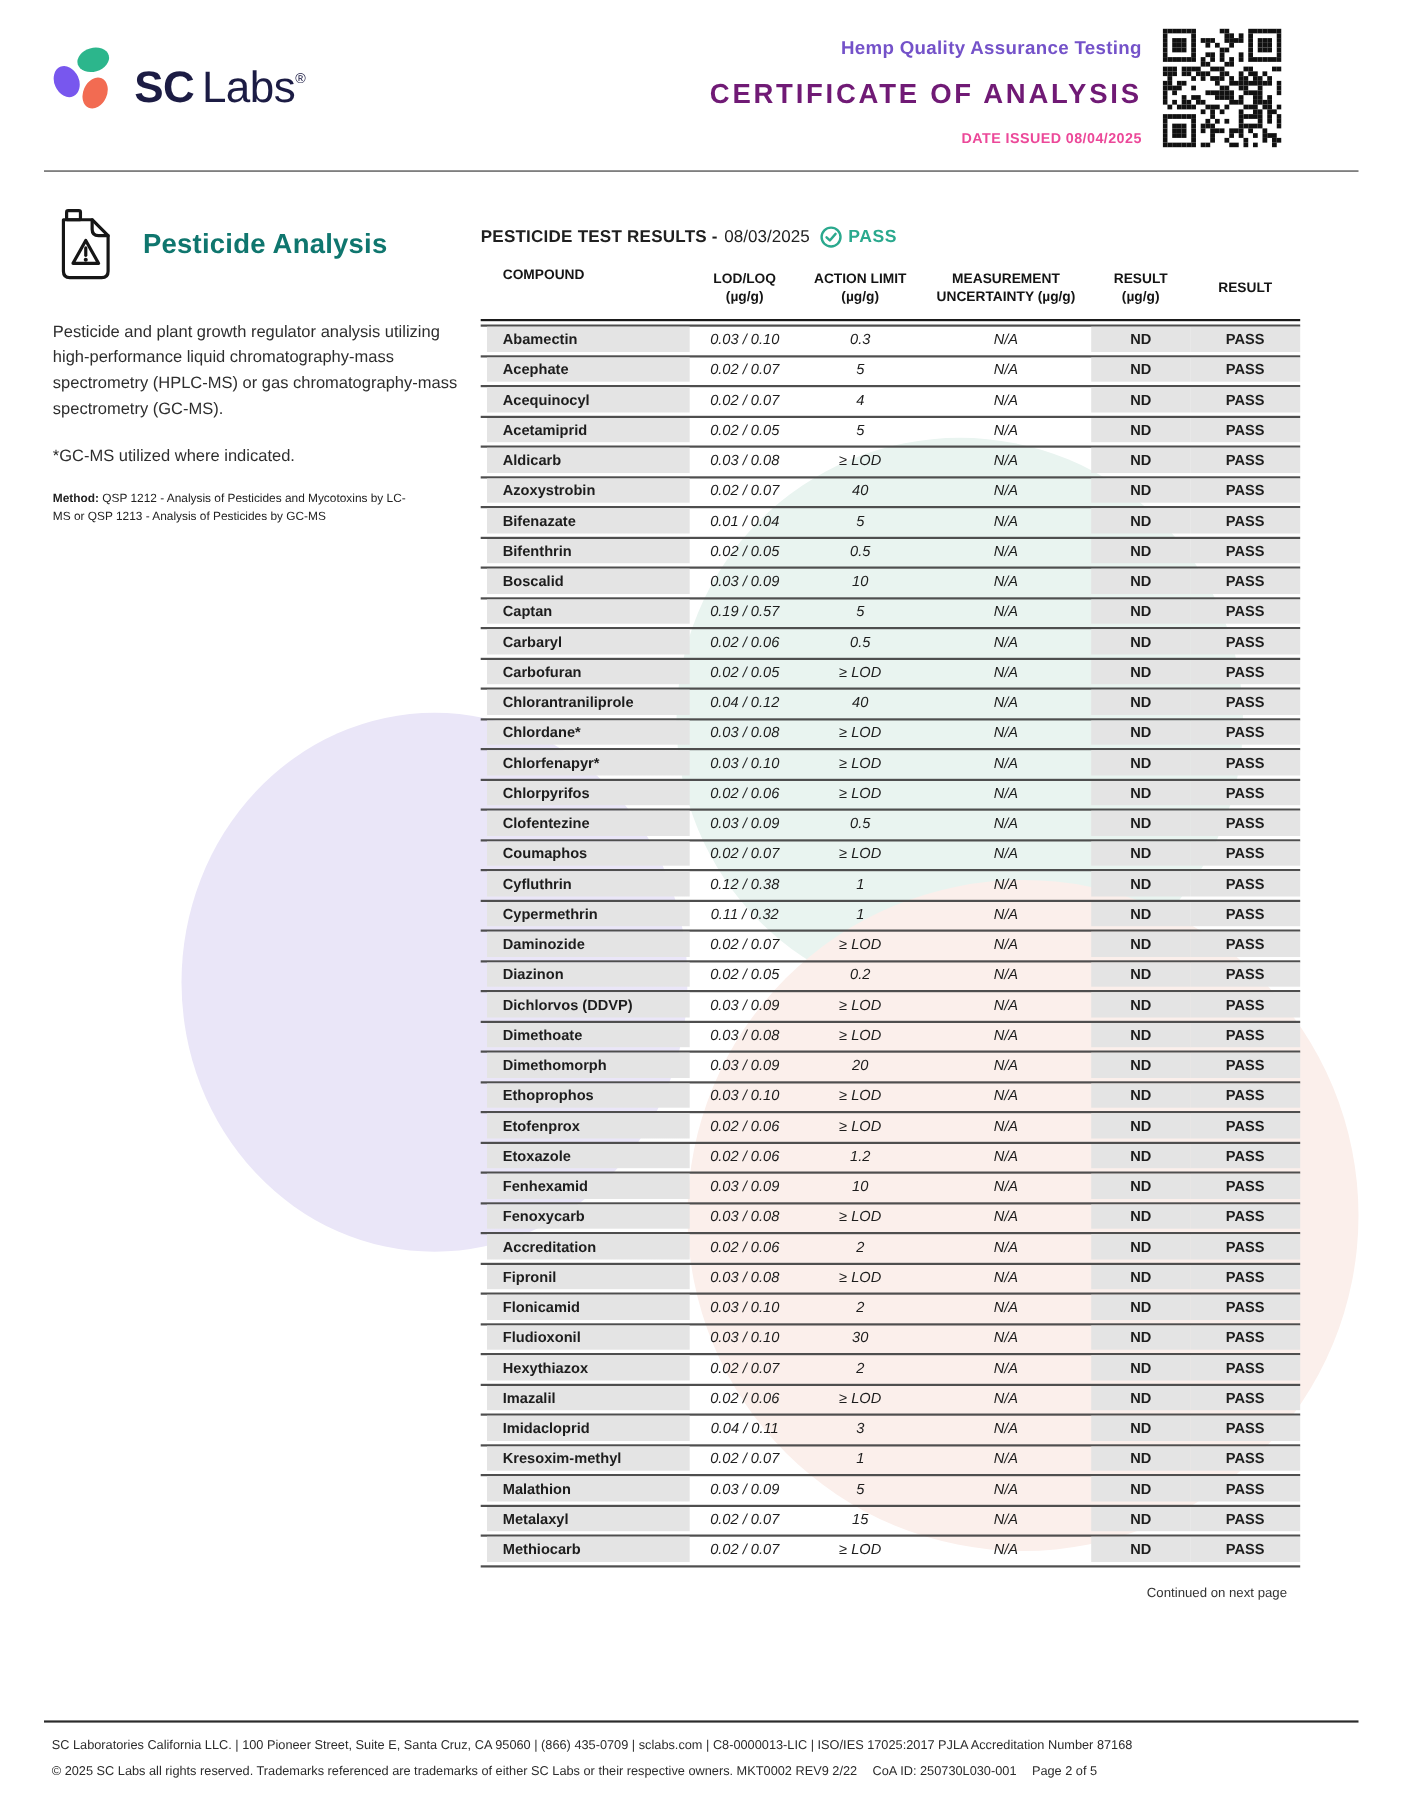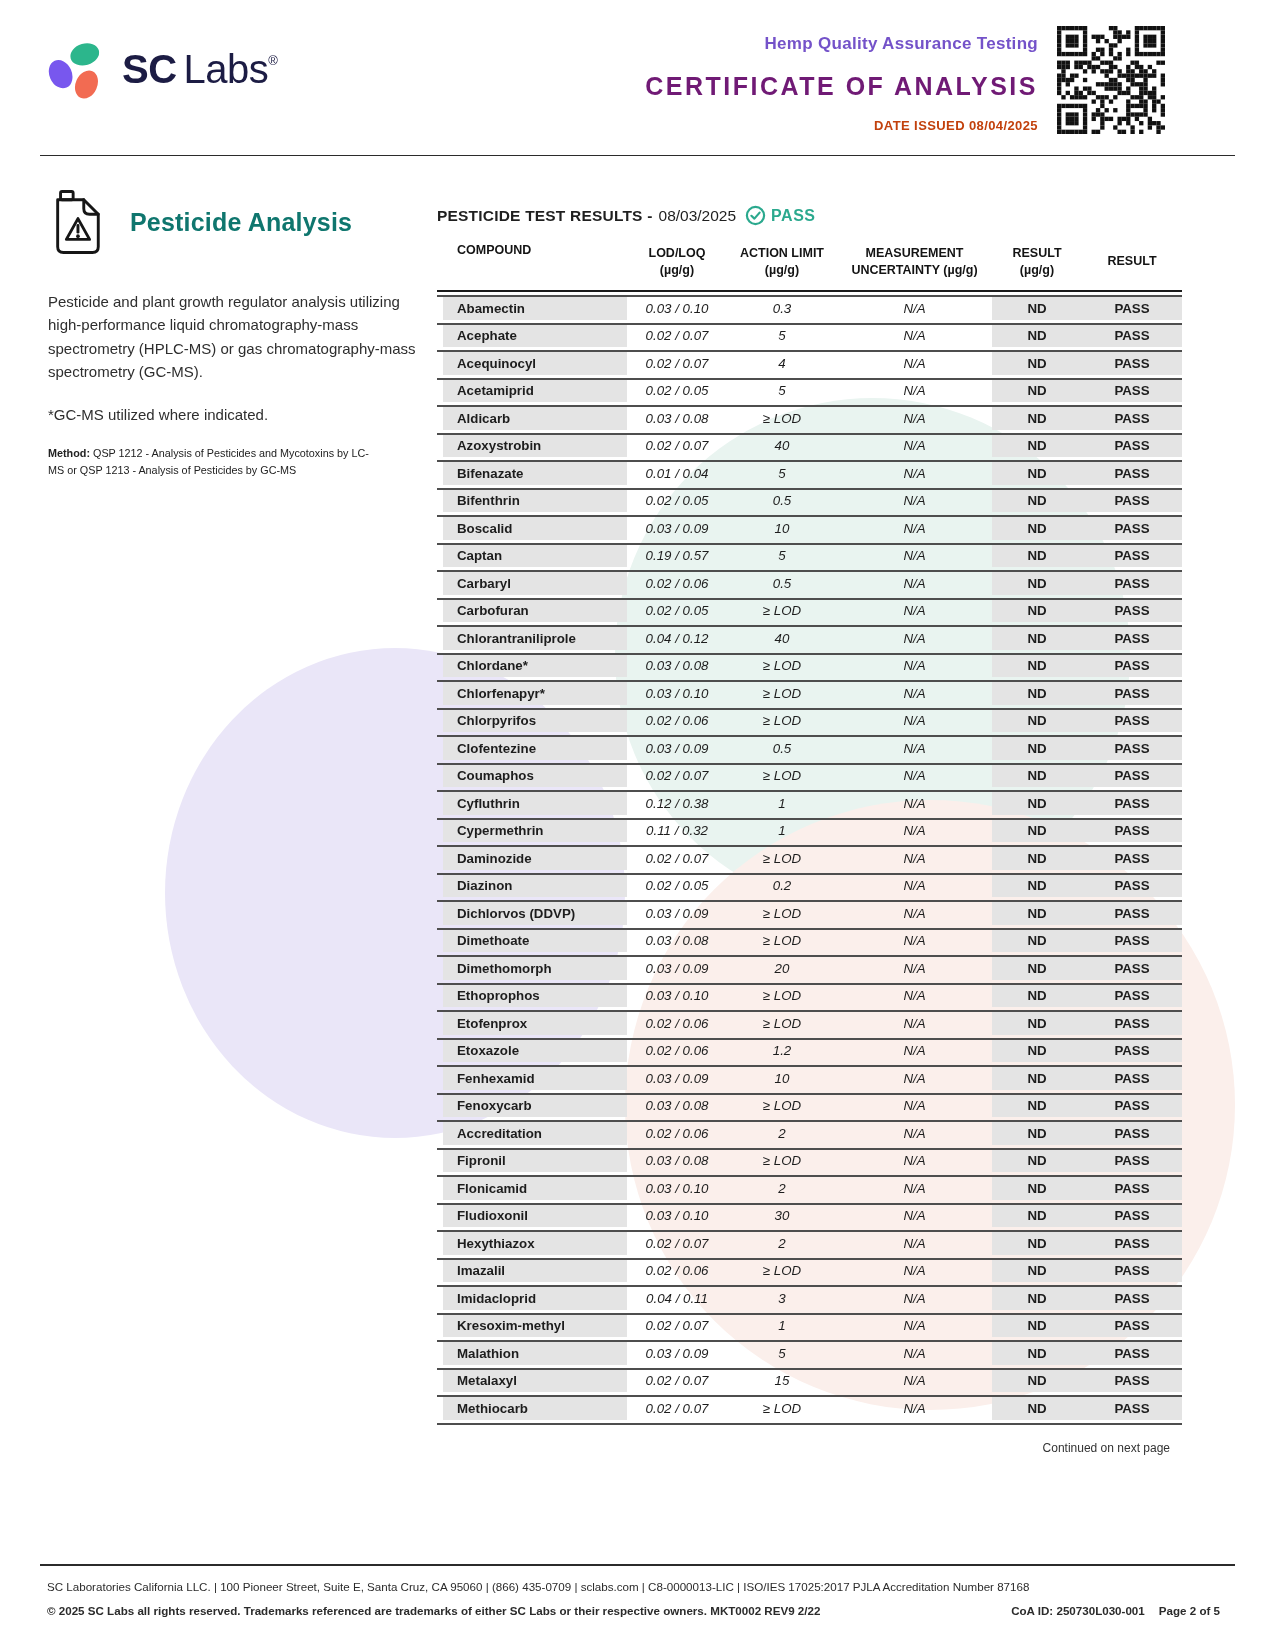--- a/index.html
+++ b/index.html
@@ -8,29 +8,29 @@
 
   
   .bg-circle{position:absolute;border-radius:50%;z-index:0;}
   .c-lavender{left:165px;top:648px;width:460px;height:490px;background:#eae6f8;}
   .c-teal{left:615px;top:398px;width:515px;height:515px;background:#e9f4f0;}
   .c-pink{left:625px;top:800px;width:610px;height:610px;background:#fbefeb;}
 
   .z{position:relative;z-index:1;}
 
   
-  .brand{position:absolute;left:46px;top:38px;display:flex;align-items:center;gap:14px;}
+  .brand{position:absolute;left:46px;top:38px;display:flex;align-items:flex-end;gap:14px;}
   .brand-text{font-size:40px;color:#1c1c44;letter-spacing:-0.5px;line-height:1;}
   .brand-text .sc{font-weight:800;}
   .brand-text .labs{font-weight:400;margin-left:7px;}
   .brand-text .reg{font-size:13px;vertical-align:18px;font-weight:400;}
   .hdr-right{position:absolute;right:237px;top:34px;text-align:right;}
   .hqa{font-size:17px;font-weight:700;color:#7452c9;letter-spacing:0.3px;}
   .coa-title{margin-top:18px;font-size:25px;font-weight:600;color:#701a75;letter-spacing:2.5px;}
-  .date-issued{margin-top:17px;font-size:13px;font-weight:700;color:#c2410c;letter-spacing:0.4px;}
+  .date-issued{margin-top:17px;font-size:13px;font-weight:700;color:#ec4899;letter-spacing:0.4px;}
   .qr{position:absolute;left:1057px;top:26px;width:108px;height:108px;}
   .rule{position:absolute;left:40px;right:40px;border-top:1.6px solid #2b2b2b;}
   .rule-top{top:155px;}
   .rule-bottom{top:1564px;border-top-width:2px;}
 
   
   .left-col{position:absolute;left:48px;top:188px;width:388px;}
   .sec-head{display:flex;align-items:center;gap:24px;}
   .sec-head h1{margin:0;font-size:25px;font-weight:700;color:#0f766e;letter-spacing:0.2px;}
   .pest-icon{width:58px;height:68px;flex:0 0 58px;}
@@ -62,22 +62,22 @@
   .w-status{width:100px;}
   .t-body .w-compound{background:linear-gradient(to right,rgba(0,0,0,0) 6px,#e4e4e4 6px);font-weight:700;}
   .t-body .w-lod,.t-body .w-action,.t-body .w-unc{font-style:italic;font-weight:400;}
   .t-body .w-result,.t-body .w-status{background:#e4e4e4;font-weight:700;}
   .t-endline{border-top:2px solid #4e4e4e;margin-top:3px;}
 
   .continued{margin-top:16px;text-align:right;font-size:12px;color:#333;padding-right:12px;}
 
   
   .f1{position:absolute;left:47px;top:1580px;width:1185px;font-size:11.6px;color:#2b2b2b;}
-  .f2{position:absolute;left:47px;top:1604px;right:55px;display:flex;justify-content:space-between;
-      font-size:11.6px;color:#2b2b2b;font-weight:bold;}
+  .f2{position:absolute;left:47px;top:1604px;right:28px;display:flex;
+      font-size:11.6px;color:#2b2b2b;}
   .f2r span{margin-left:14px;}
 </style>
 </head>
 <body>
 
 <div class="page">
 
   <div class="bg-circle c-lavender"></div>
   <div class="bg-circle c-teal"></div>
   <div class="bg-circle c-pink"></div>

